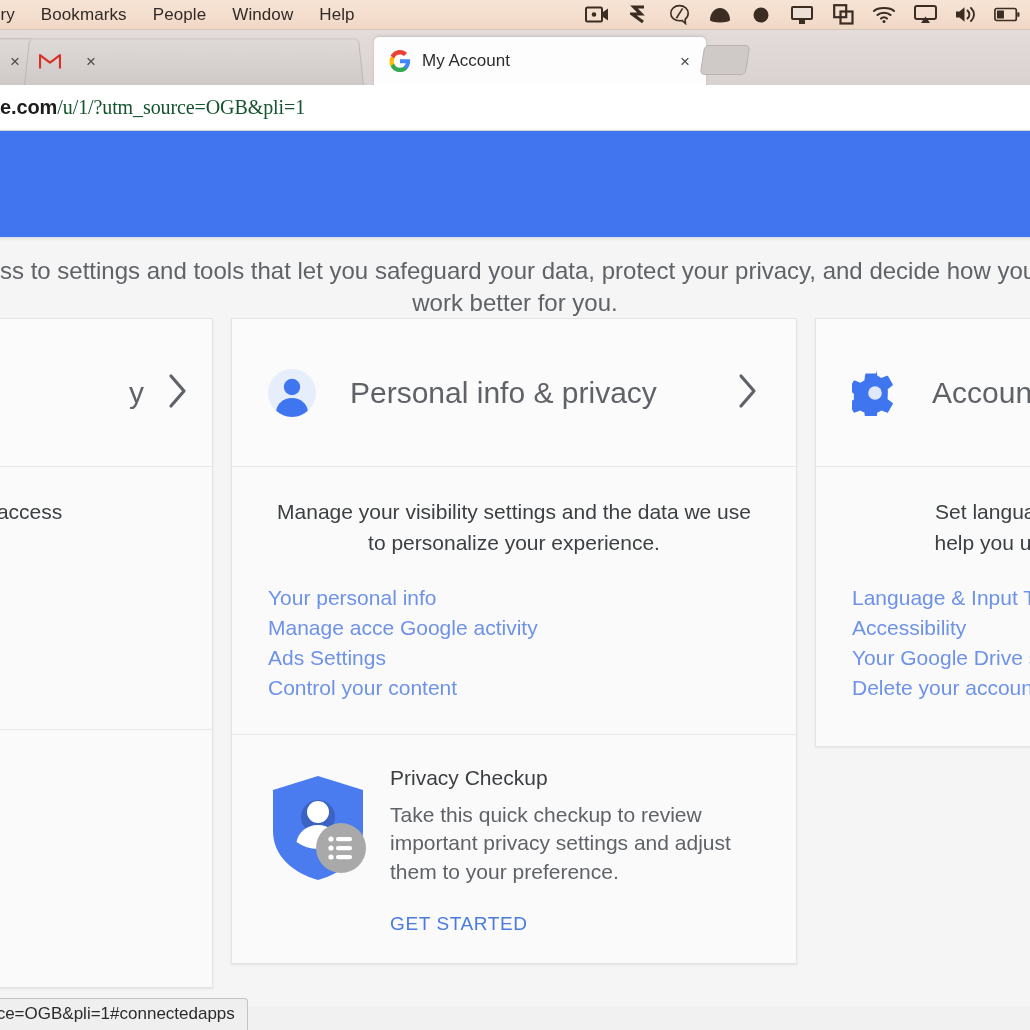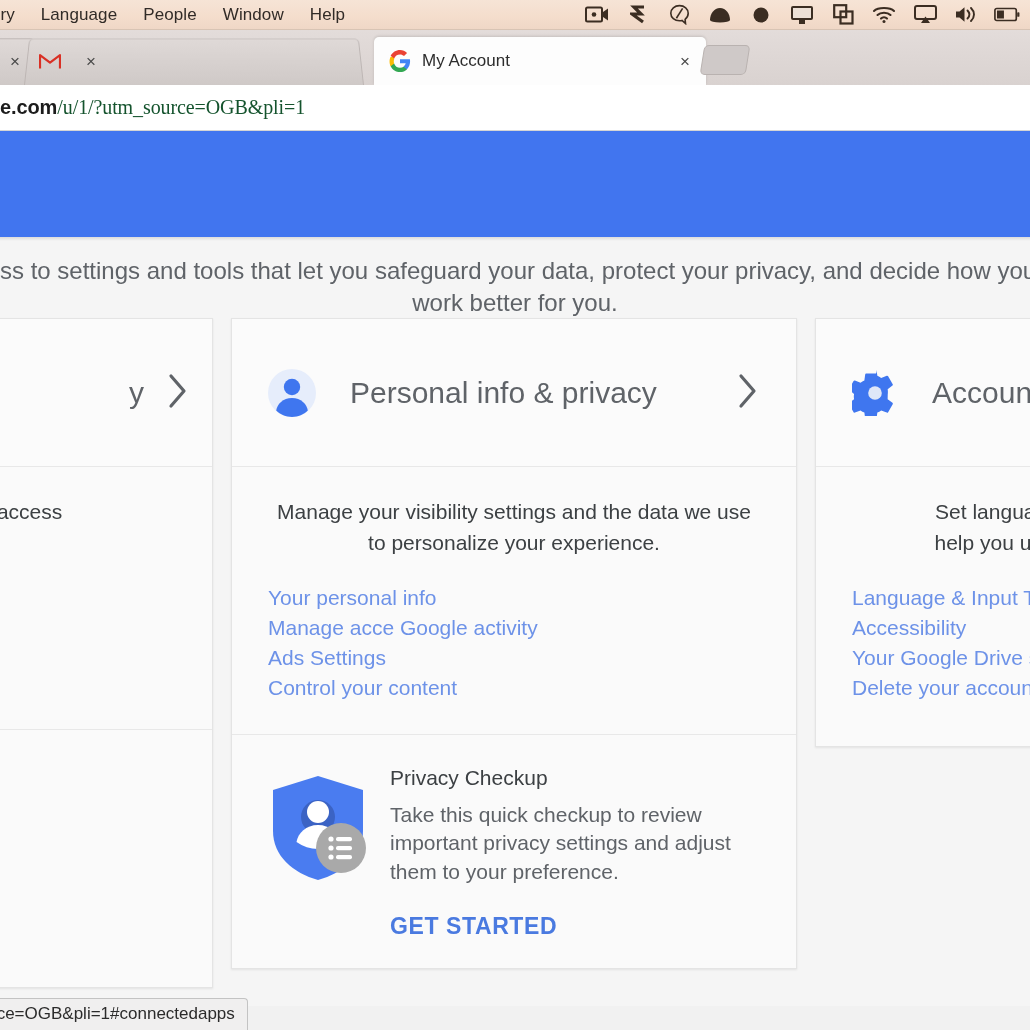--- a/index.html
+++ b/index.html
@@ -160,21 +160,21 @@
   .checkup {
     border-top: 1px solid #e8e8e8;
     padding: 30px 36px 28px 36px;
     display: flex; align-items: flex-start;
   }
   .checkup-icon { flex: 0 0 auto; margin-right: 22px; margin-top: 8px; }
   .checkup-title { font-size: 21px; color: #3c4043; line-height: 1.2; }
   .checkup-desc { margin-top: 10px; font-size: 21px; line-height: 1.38; color: #5f6368; }
   .checkup-cta {
     margin-top: 26px; display: inline-block;
-    font-size: 23px; font-weight: bold; color: #4a7ae0;
+    font-size: 19px; font-weight: normal; color: #4a7ae0;
     letter-spacing: .6px; text-decoration: none;
   }
 
   
   .card-right { flex: 0 0 420px; width: 420px; }
   .card-right .card-head { padding: 0 36px; }
   .card-right .card-body { padding-bottom: 46px; }
 
   
   .statusbar {
@@ -188,21 +188,21 @@
     font-size: 17px; color: #2b2b2b;
     white-space: nowrap; overflow: hidden;
   }
 </style>
 </head>
 <body>
 
 <div class="menubar">
   <div class="menu-items">
     <span class="menu-item clipped">tory</span>
-    <span class="menu-item">Language</span>
+    <span class="menu-item">Bookmarks</span>
     <span class="menu-item">People</span>
     <span class="menu-item">Window</span>
     <span class="menu-item">Help</span>
   </div>
   <div class="menu-status">
     <span class="sysicon">
       <svg width="24" height="17" viewBox="0 0 24 17">
           <rect x="1" y="1.5" width="16" height="14" rx="1.5" fill="none" stroke="#3b2d22" stroke-width="2"></rect>
           <circle cx="9" cy="8.5" r="2.3" fill="#3b2d22"></circle>
           <path d="M18 6 L23 2.5 L23 14.5 L18 11 Z" fill="#3b2d22"></path>

